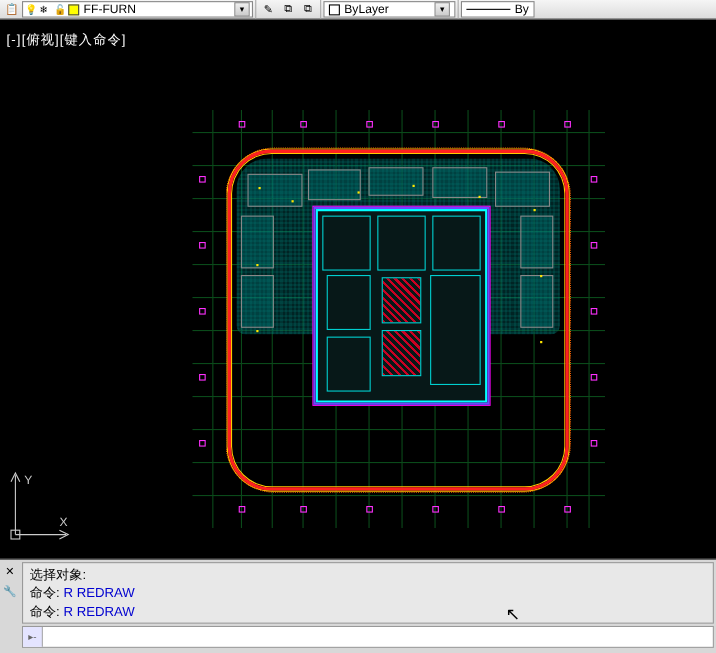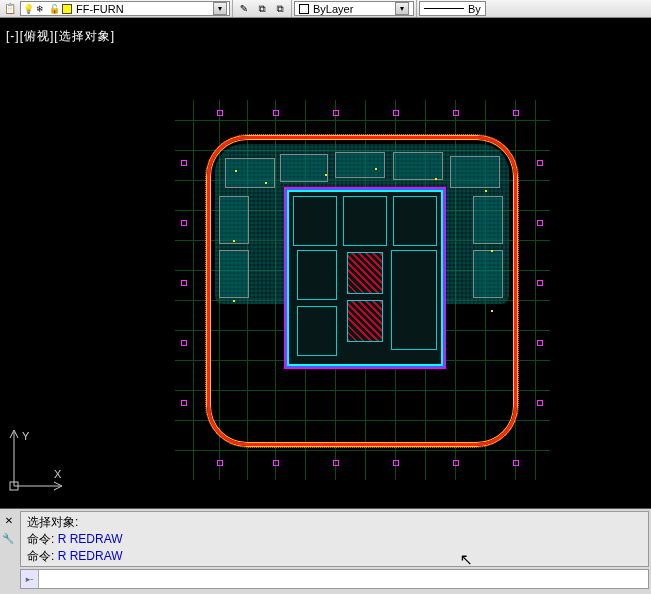--- a/index.html
+++ b/index.html
@@ -286,21 +286,21 @@
   </div>
   <div class="tool-group" style="border:none">
     <div class="bylayer-box" style="width:auto;flex:1">
       <span class="line-sample"></span>
       <span>By</span>
     </div>
   </div>
 </div>
 
 <div class="viewport">
-  <div class="view-label">[-][俯视][选择对象]</div>
+  <div class="view-label">[-][俯视][键入命令]</div>
 
   <div class="plan-wrap">
 
     <div class="grid-line grid-v" style="left:18px"></div>
     <div class="grid-line grid-v" style="left:44px"></div>
     <div class="grid-line grid-v" style="left:72px"></div>
     <div class="grid-line grid-v" style="left:100px"></div>
     <div class="grid-line grid-v" style="left:130px"></div>
     <div class="grid-line grid-v" style="left:160px"></div>
     <div class="grid-line grid-v" style="left:190px"></div>

